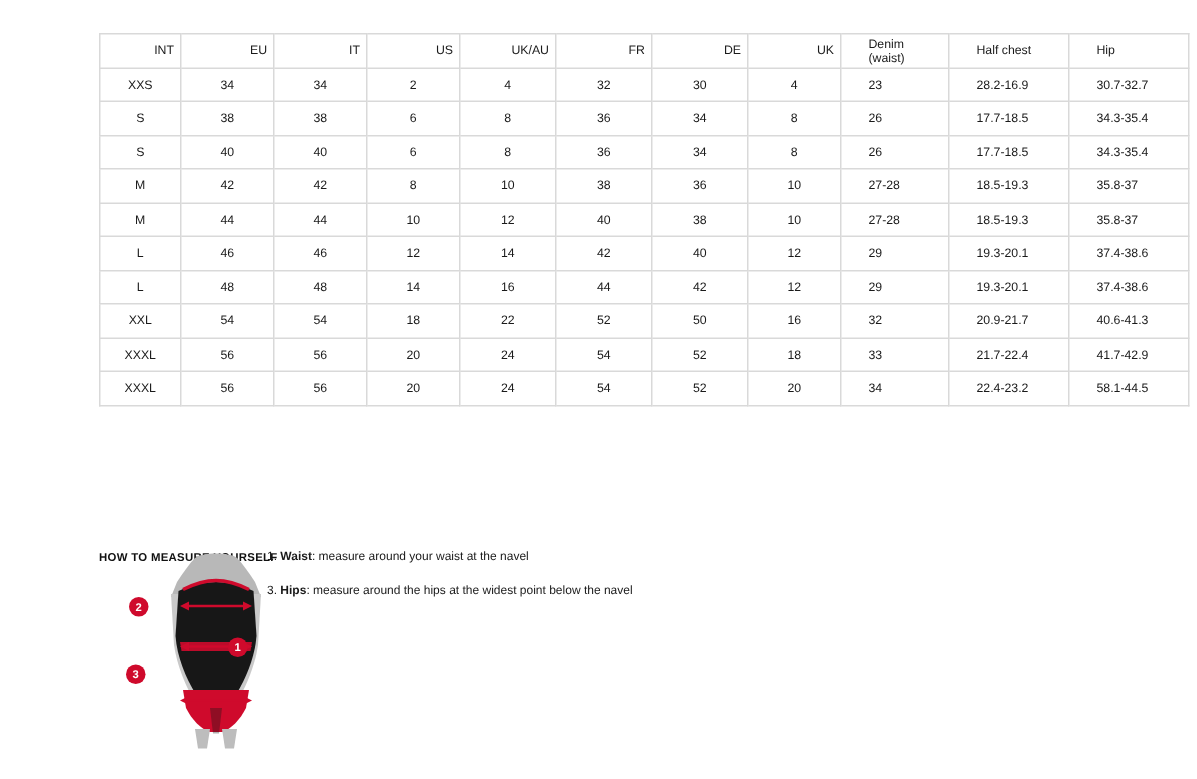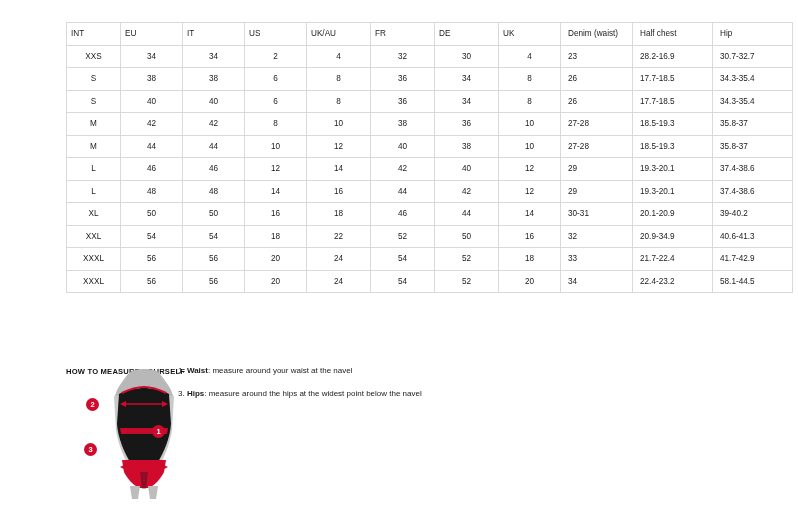--- a/index.html
+++ b/index.html
@@ -36,30 +36,30 @@
   table.size-table td {
     border: 1px solid #d9d9d9;
     height: 21.5px;
     font-size: 8.2px;
     font-weight: normal;
     color: #1a1a1a;
     padding: 0 4px;
     line-height: 1.1;
   }
   table.size-table th {
-    text-align: left;
+    text-align: right;
   }
   table.size-table td {
     text-align: center;
   }
   
   table.size-table td.left,
   table.size-table th.left {
     text-align: left;
-    padding-left: 7px;
+    padding-left: 18px;
   }
   
   col.c0 { width: 54px; }
   col.c1 { width: 62px; }
   col.c2 { width: 62px; }
   col.c3 { width: 62px; }
   col.c4 { width: 64px; }
   col.c5 { width: 64px; }
   col.c6 { width: 64px; }
   col.c7 { width: 62px; }
@@ -238,43 +238,30 @@
             <td>14</td>
             <td>16</td>
             <td>44</td>
             <td>42</td>
             <td>12</td>
             <td class="left">29</td>
             <td class="left">19.3-20.1</td>
             <td class="left">37.4-38.6</td>
           </tr>
           <tr>
-            <td>XL</td>
-            <td>50</td>
-            <td>50</td>
-            <td>16</td>
-            <td>18</td>
-            <td>46</td>
-            <td>44</td>
-            <td>14</td>
-            <td class="left">30-31</td>
-            <td class="left">20.1-20.9</td>
-            <td class="left">39-40.2</td>
-          </tr>
-          <tr>
             <td>XXL</td>
             <td>54</td>
             <td>54</td>
             <td>18</td>
             <td>22</td>
             <td>52</td>
             <td>50</td>
             <td>16</td>
             <td class="left">32</td>
-            <td class="left">20.9-34.9</td>
+            <td class="left">20.9-21.7</td>
             <td class="left">40.6-41.3</td>
           </tr>
           <tr>
             <td>XXXL</td>
             <td>56</td>
             <td>56</td>
             <td>20</td>
             <td>24</td>
             <td>54</td>
             <td>52</td>

